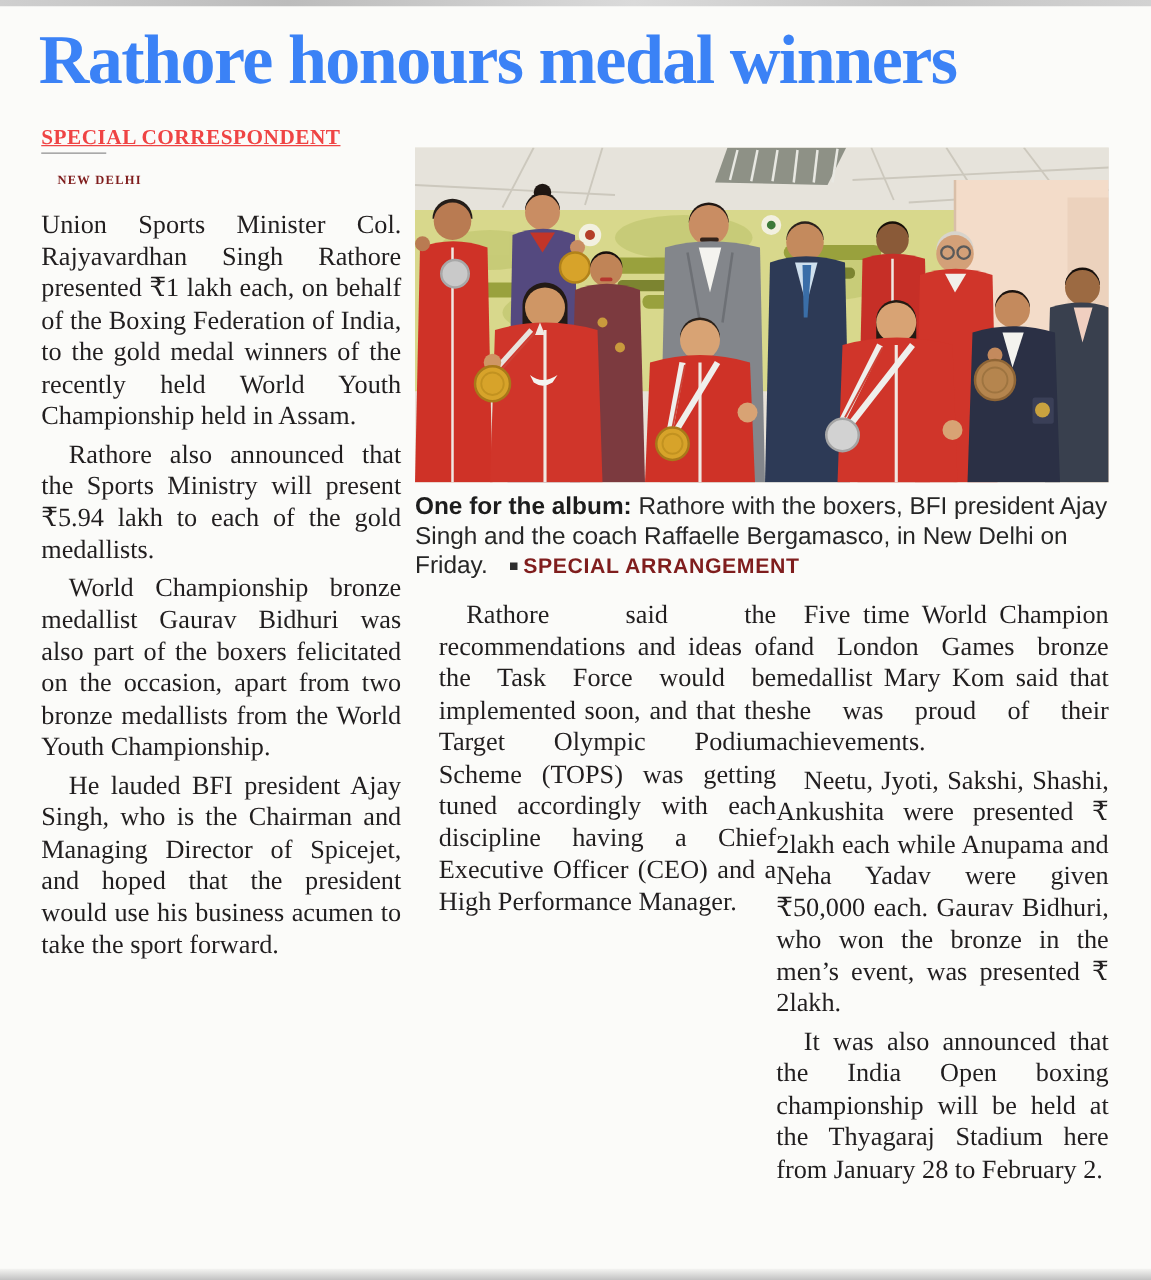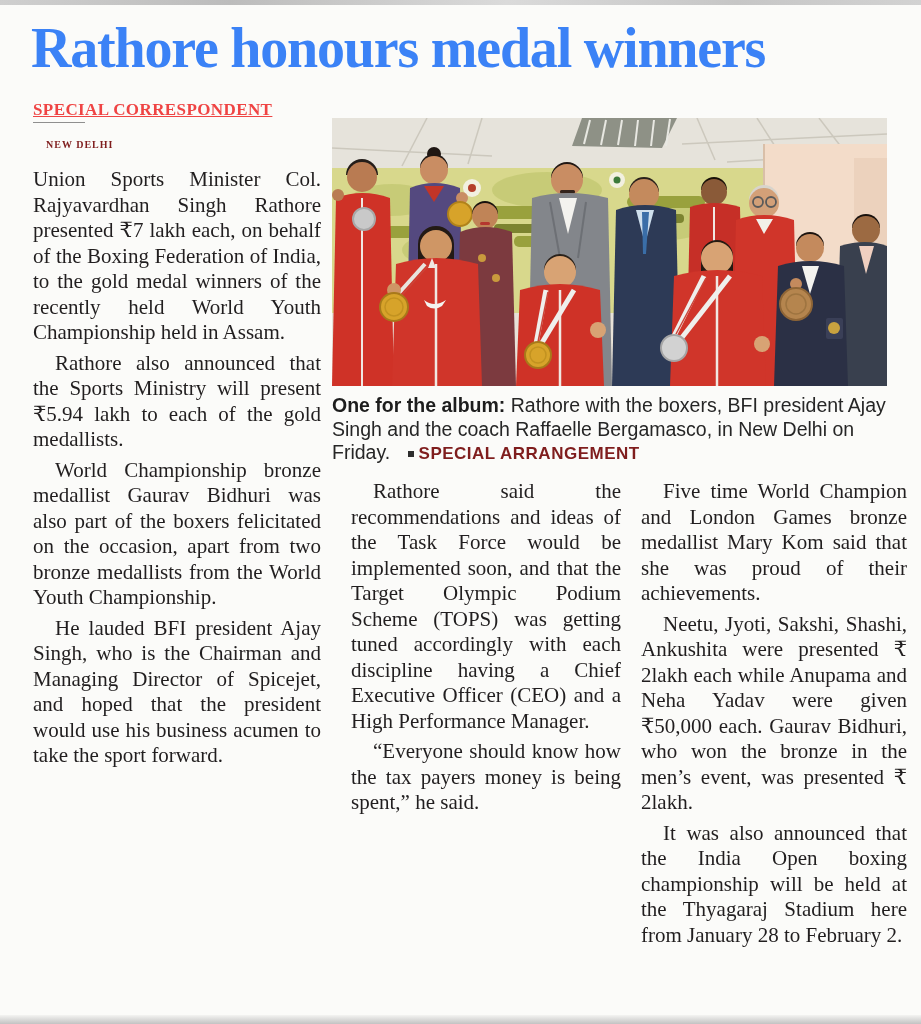--- a/index.html
+++ b/index.html
@@ -37,21 +37,21 @@
     font-size:10px; font-weight:bold; letter-spacing:1px; color:#7f1d1d;
   }
   .col { position:absolute; }
   .col p {
     font-size:21px; line-height:25.5px; text-align:justify;
     margin:0 0 5px 0; color:#211e1f;
   }
   .col p.indent { text-indent:22px; }
   .col-left  { left:33px;  top:167px; width:288px; }
   .col-mid   { left:351px; top:479px; width:270px;font-family:Liberation Serif, serif; }
-  .col-right { left:621px; top:479px; width:266px;margin-left:20px; }
+  .col-right { left:621px; top:479px; width:266px; }
   .photo {
     position:absolute; left:332px; top:118px; width:555px; height:268px;
     overflow:hidden; background:#e7e2d8;
   }
   .photo svg { display:block; width:100%; height:100%; }
   .caption {
     position:absolute; left:332px; top:394px; width:557px;
     font-family:"Liberation Sans","DejaVu Sans",sans-serif;
     font-size:19.5px; line-height:23.5px; color:#262626;
   }
@@ -70,21 +70,21 @@
 
 <div>
   <div class="edge-top"></div>
 
   <h1 class="headline">Rathore honours medal winners</h1>
 
   <div class="byline">SPECIAL CORRESPONDENT</div>
   <div class="dateline">NEW DELHI</div>
 
   <div class="col col-left">
-    <p class="first">Union Sports Minister Col. Rajyavardhan Singh Rathore presented ₹7 lakh each, on behalf of the Boxing Federation of India, to the gold medal winners of the recently held World Youth Championship held in Assam.</p>
+    <p class="first">Union Sports Minister Col. Rajyavardhan Singh Rathore presented ₹1 lakh each, on behalf of the Boxing Federation of India, to the gold medal winners of the recently held World Youth Championship held in Assam.</p>
     <p class="indent">Rathore also announced that the Sports Ministry will present ₹5.94 lakh to each of the gold medallists.</p>
     <p class="indent">World Championship bronze medallist Gaurav Bidhuri was also part of the boxers felicitated on the occasion, apart from two bronze medallists from the World Youth Championship.</p>
     <p class="indent">He lauded BFI president Ajay Singh, who is the Chairman and Managing Director of Spicejet, and hoped that the president would use his business acumen to take the sport forward.</p>
   </div>
 
   <figure class="photo">
 
     <svg viewBox="0 0 555 268" preserveAspectRatio="none">
       <rect width="555" height="268" fill="#e7e2d8"></rect>
 
@@ -250,21 +250,20 @@
   </figure>
 
   <figcaption class="caption">
     <span class="cap-lead">One for the album:</span>
     <span>Rathore with the boxers, BFI president Ajay Singh and the coach Raffaelle Bergamasco, in New Delhi on Friday.</span>
     <span class="credit"><span class="sq"></span><span>SPECIAL ARRANGEMENT</span></span>
   </figcaption>
 
   <div class="col col-mid">
     <p class="indent">Rathore said the recommendations and ideas of the Task Force would be implemented soon, and that the Target Olympic Podium Scheme (TOPS) was getting tuned accordingly with each discipline having a Chief Executive Officer (CEO) and a High Performance Manager.</p>
-    <p class="indent">“Everyone should know how the tax payers money is being spent,” he said.</p>
   </div>
 
   <div class="col col-right">
     <p class="indent">Five time World Champion and London Games bronze medallist Mary Kom said that she was proud of their achievements.</p>
     <p class="indent">Neetu, Jyoti, Sakshi, Shashi, Ankushita were presented ₹ 2lakh each while Anupama and Neha Yadav were given ₹50,000 each. Gaurav Bidhuri, who won the bronze in the men’s event, was presented ₹ 2lakh.</p>
     <p class="indent">It was also announced that the India Open boxing championship will be held at the Thyagaraj Stadium here from January 28 to February 2.</p>
   </div>
 
   <div class="edge-bottom"></div>
 </div>

